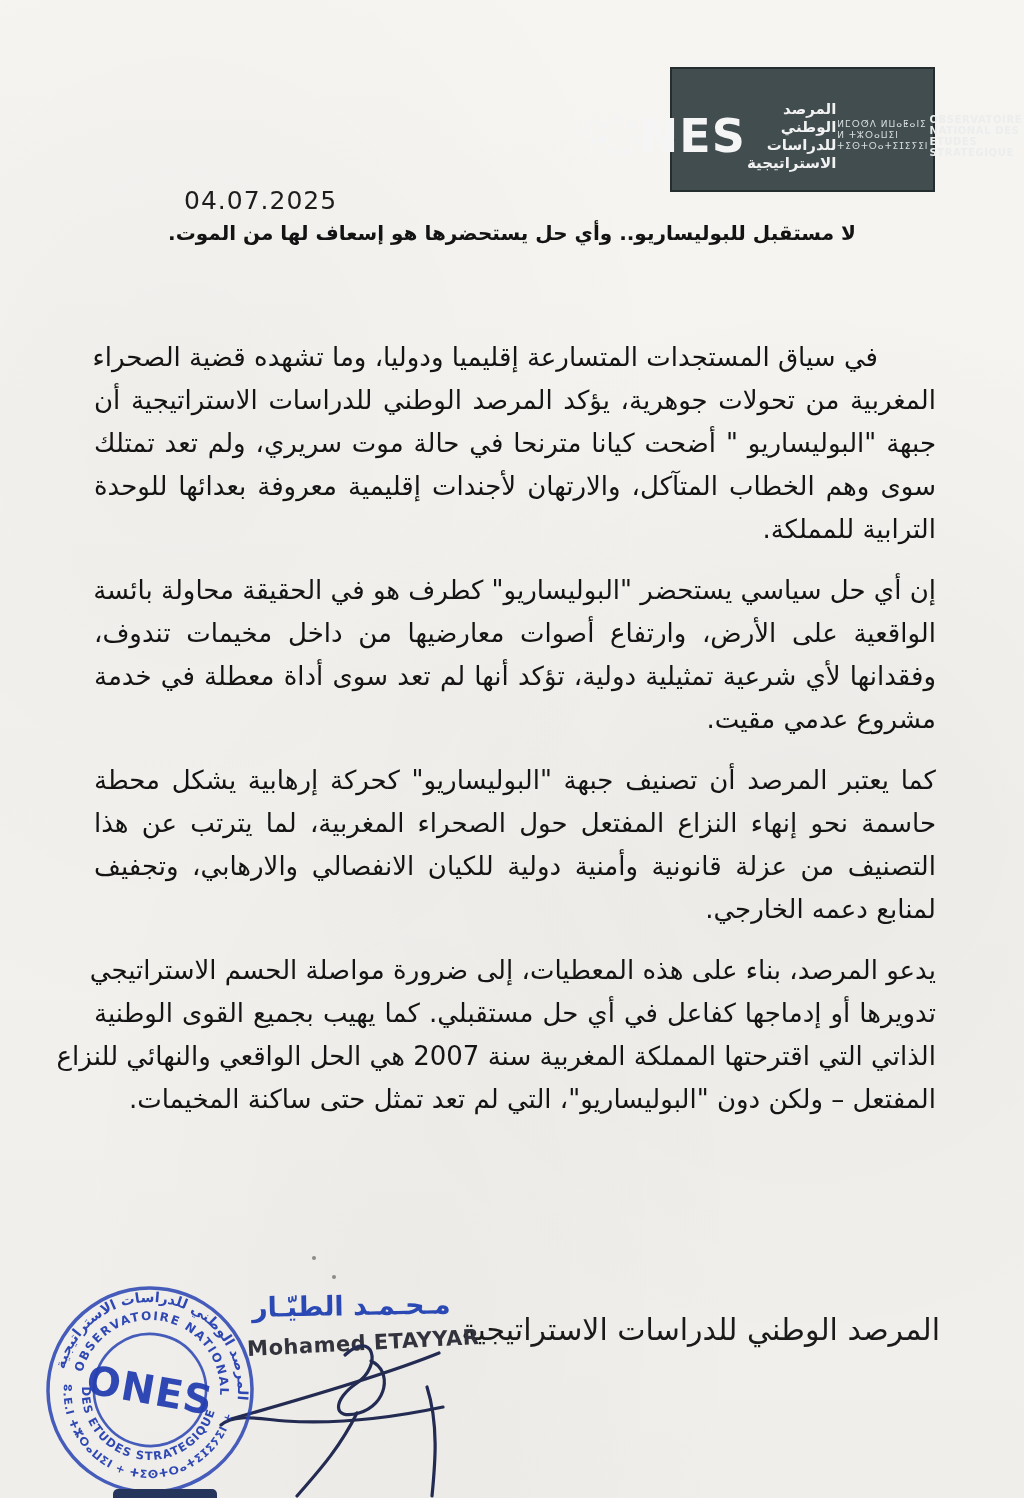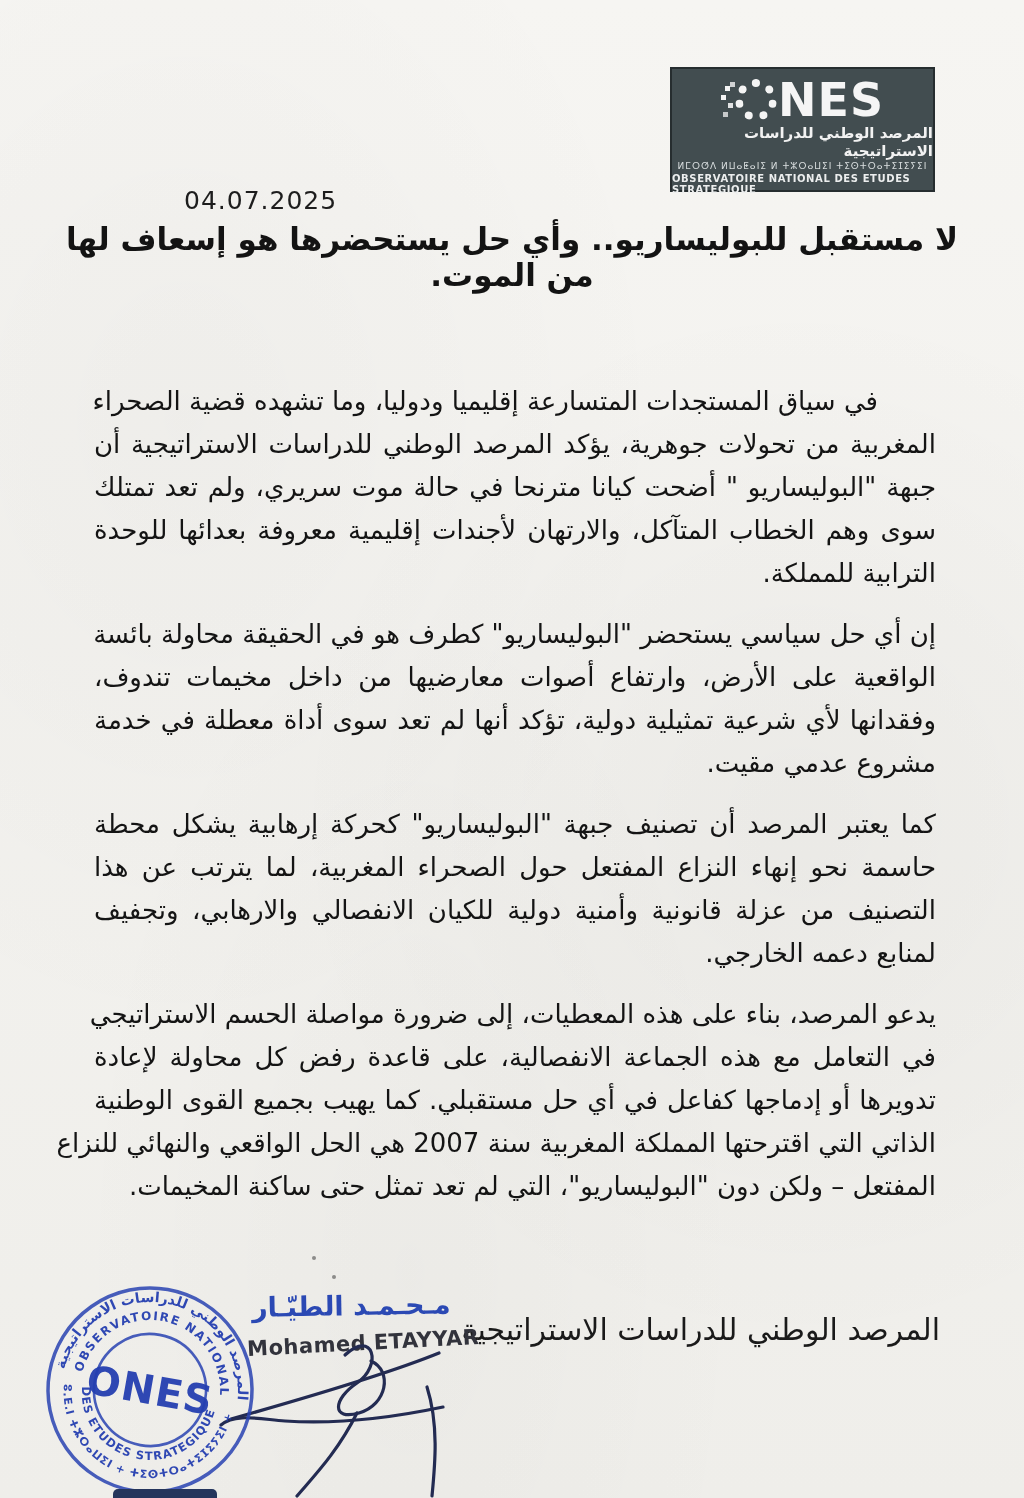--- a/index.html
+++ b/index.html
@@ -15,21 +15,21 @@
       radial-gradient(ellipse at 40% 85%, rgba(0,0,0,0.02), transparent 40%),
       linear-gradient(#f6f5f2, #efeeea);
     font-family: "DejaVu Sans", sans-serif;
     color: #161616;
   }
 
   
   .logo {
     position: absolute; left: 670px; top: 67px; width: 265px; height: 125px;
     border: 2px solid #262d2f; box-sizing: border-box;
-    display: flex; flex-direction: column; align-items: center; justify-content: center;
+    display: flex; flex-direction: row; align-items: center; justify-content: center;
     gap: 1px; padding-top: 12px;
   }
   .logo-wordmark { display: flex; align-items: center; height: 52px; }
   .logo-dots { position: relative; width: 14px; height: 40px; }
   .logo-dots::before {
     content: ""; position: absolute; left: 4px; top: 6px; width: 5px; height: 5px; background: #f4f4f4;
     box-shadow: -4px 9px 0 #f4f4f4, 3px 17px 0 rgba(244,244,244,.9), -2px 26px 0 rgba(244,244,244,.75), 5px -4px 0 rgba(244,244,244,.8);
   }
   .logo-o {
     display: inline-block; width: 26px; height: 26px; border: 8px dotted #f4f4f4;
@@ -38,23 +38,23 @@
   .logo-nes { color: #f5f5f5; font-size: 46px; font-weight: bold; letter-spacing: 1px; line-height: 46px; }
   .logo-ar  { color: #f2f2f2; font-size: 15px; font-weight: bold; direction: rtl; line-height: 18px; }
   .logo-tif { color: #d9dedf; font-size: 9px; letter-spacing: 1px; line-height: 11px; }
   .logo-fr  { color: #eceeee; font-size: 10px; font-weight: bold; letter-spacing: .6px; line-height: 11px; }
 
   
   .date { position: absolute; left: 184px; top: 186px; font-size: 25px; letter-spacing: 1px; color: #1d1d1d; }
   .title {
     position: absolute; top: 221px; left: 50px; right: 50px;
     text-align: center; direction: rtl;
-    font-size: 31px; font-weight: bold; color: #131313;
+    font-size: 20px; font-weight: bold; color: #131313;
   }
-  .body-text { position: absolute; top: 336px; right: 88px; left: 94px; direction: rtl; margin-top: 44px; }
+  .body-text { position: absolute; top: 336px; right: 88px; left: 94px; direction: rtl; }
   .para { margin: 0 0 18px 0; }
   .line { font-size: 26px; line-height: 43px; white-space: nowrap; color: #141414; }
   .line-just { text-align: justify; text-align-last: justify; }
   .line-end  { text-align: right; }
   .line-indent { padding-right: 58px; }
 
   .footer-org {
     position: absolute; top: 1312px; right: 84px; direction: rtl;
     font-size: 30px; color: #1a1a1a; white-space: nowrap;
   }
@@ -130,21 +130,20 @@
         <div class="line line-end">مشروع عدمي مقيت.</div>
       </div>
       <div class="para">
         <div class="line line-just">كما يعتبر المرصد أن تصنيف جبهة "البوليساريو" كحركة إرهابية يشكل محطة</div>
         <div class="line line-just">حاسمة نحو إنهاء النزاع المفتعل حول الصحراء المغربية، لما يترتب عن هذا</div>
         <div class="line line-just">التصنيف من عزلة قانونية وأمنية دولية للكيان الانفصالي والارهابي، وتجفيف</div>
         <div class="line line-end">لمنابع دعمه الخارجي.</div>
       </div>
       <div class="para">
         <div class="line line-just">يدعو المرصد، بناء على هذه المعطيات، إلى ضرورة مواصلة الحسم الاستراتيجي</div>
-        <div class="line line-just">في التعامل مع هذه الجماعة الانفصالية، على قاعدة رفض كل محاولة لإعادة</div>
         <div class="line line-just">تدويرها أو إدماجها كفاعل في أي حل مستقبلي. كما يهيب بجميع القوى الوطنية</div>
         <div class="line line-just">الذاتي التي اقترحتها المملكة المغربية سنة 2007 هي الحل الواقعي والنهائي للنزاع</div>
         <div class="line line-end">المفتعل – ولكن دون "البوليساريو"، التي لم تعد تمثل حتى ساكنة المخيمات.</div>
       </div>
     </div>
 
   <div class="footer-org">المرصد الوطني للدراسات الاستراتيجية</div>
 
   <div class="sig-name-ar">مـحـمـد الطيّـار</div>
   <div class="sig-name-la">Mohamed ETAYYAR</div>

